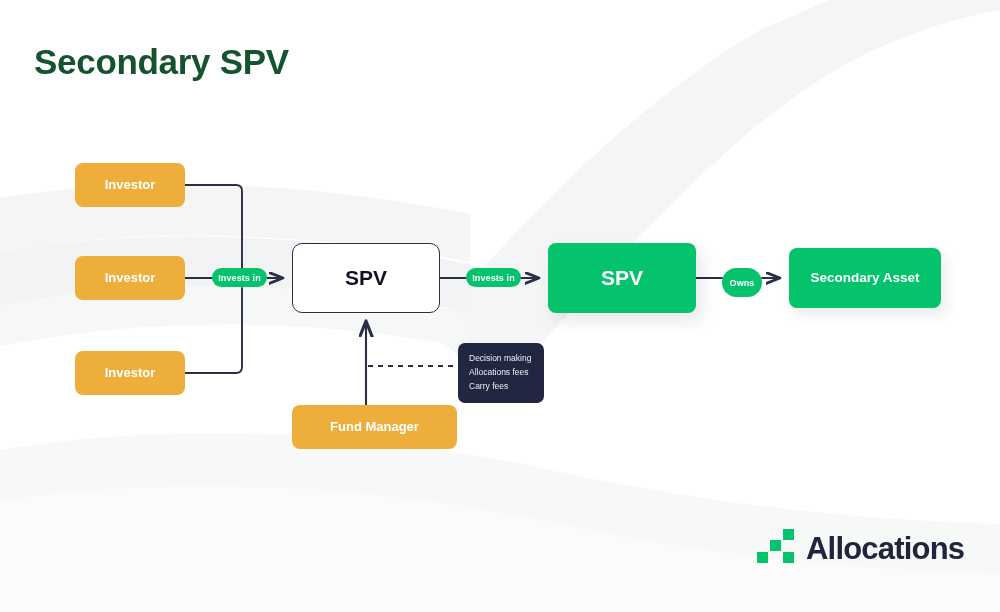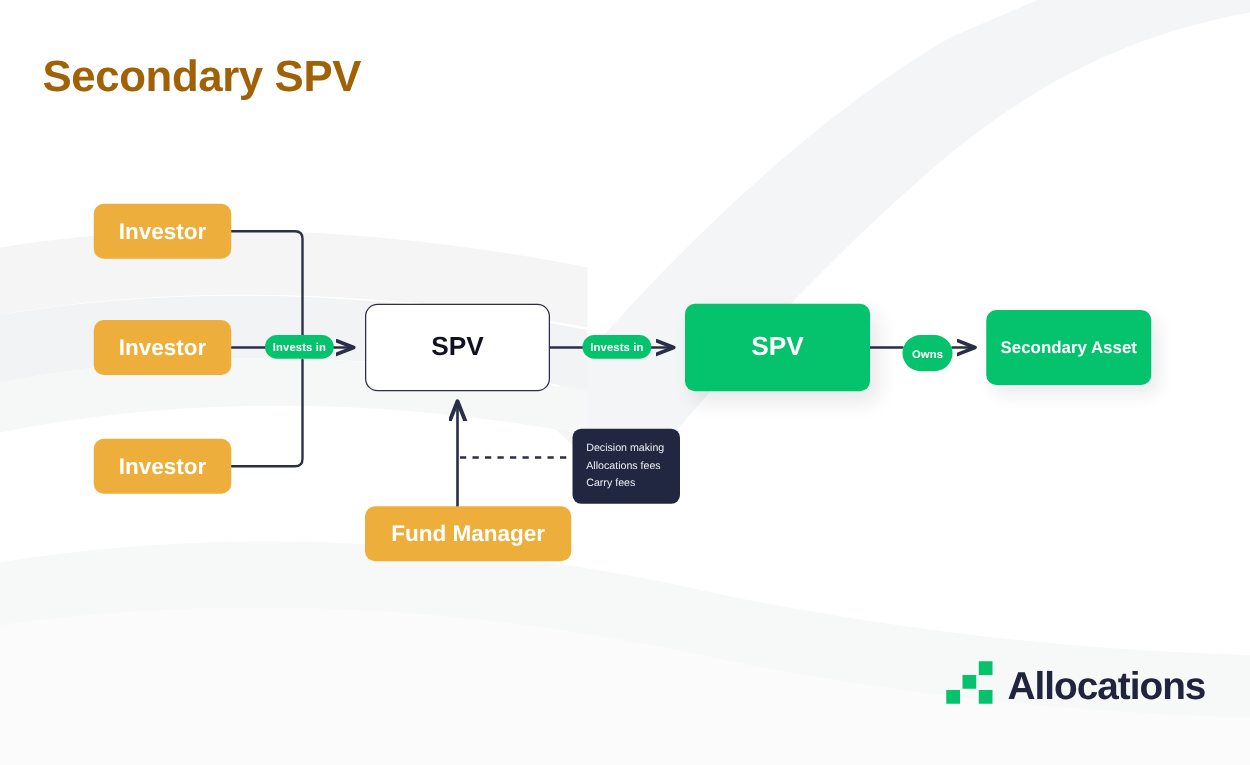--- a/index.html
+++ b/index.html
@@ -24,21 +24,21 @@
   }
   .bg-layer svg { display: block; }
 
   
   .page-title {
     position: absolute;
     left: 34px;
     top: 42px;
     font-size: 35px;
     font-weight: bold;
-    color: #a16207;
+    color: #14532d;
     letter-spacing: -0.3px;
     white-space: nowrap;
   }
 
   
   .diagram {
     position: absolute;
     inset: 0;
   }
   .edges {
@@ -54,21 +54,21 @@
     display: flex;
     align-items: center;
     justify-content: center;
     text-align: center;
     border-radius: 8px;
     line-height: 1.25;
   }
   .node-amber {
     background: #eeae3b;
     color: #ffffff;
-    font-size: 18px;
+    font-size: 13px;
     font-weight: bold;
   }
   .node-green {
     background: #05c26c;
     color: #ffffff;
     font-size: 21px;
     font-weight: bold;
     box-shadow: 6px 8px 16px rgba(20,30,50,0.10);
   }
   .node-green-small {
@@ -210,21 +210,21 @@
     </div>
 
     <div class="node node-white" style="left:292px; top:243px; width:148px; height:70px;">
       <span>SPV</span>
     </div>
 
     <div class="node node-green" style="left:548px; top:243px; width:148px; height:70px;">
       <span>SPV</span>
     </div>
 
-    <div class="node node-green-small" style="left:789px; top:248px; width:132px; height:60px;">
+    <div class="node node-green-small" style="left:789px; top:248px; width:152px; height:60px;">
       <span>Secondary Asset</span>
     </div>
 
     <div class="node node-amber" style="left:292px; top:405px; width:165px; height:44px;">
       <span>Fund Manager</span>
     </div>
 
     <div class="pill" style="left:212px; top:268px; width:55px; height:19px;">
       <span>Invests in</span>
     </div>

